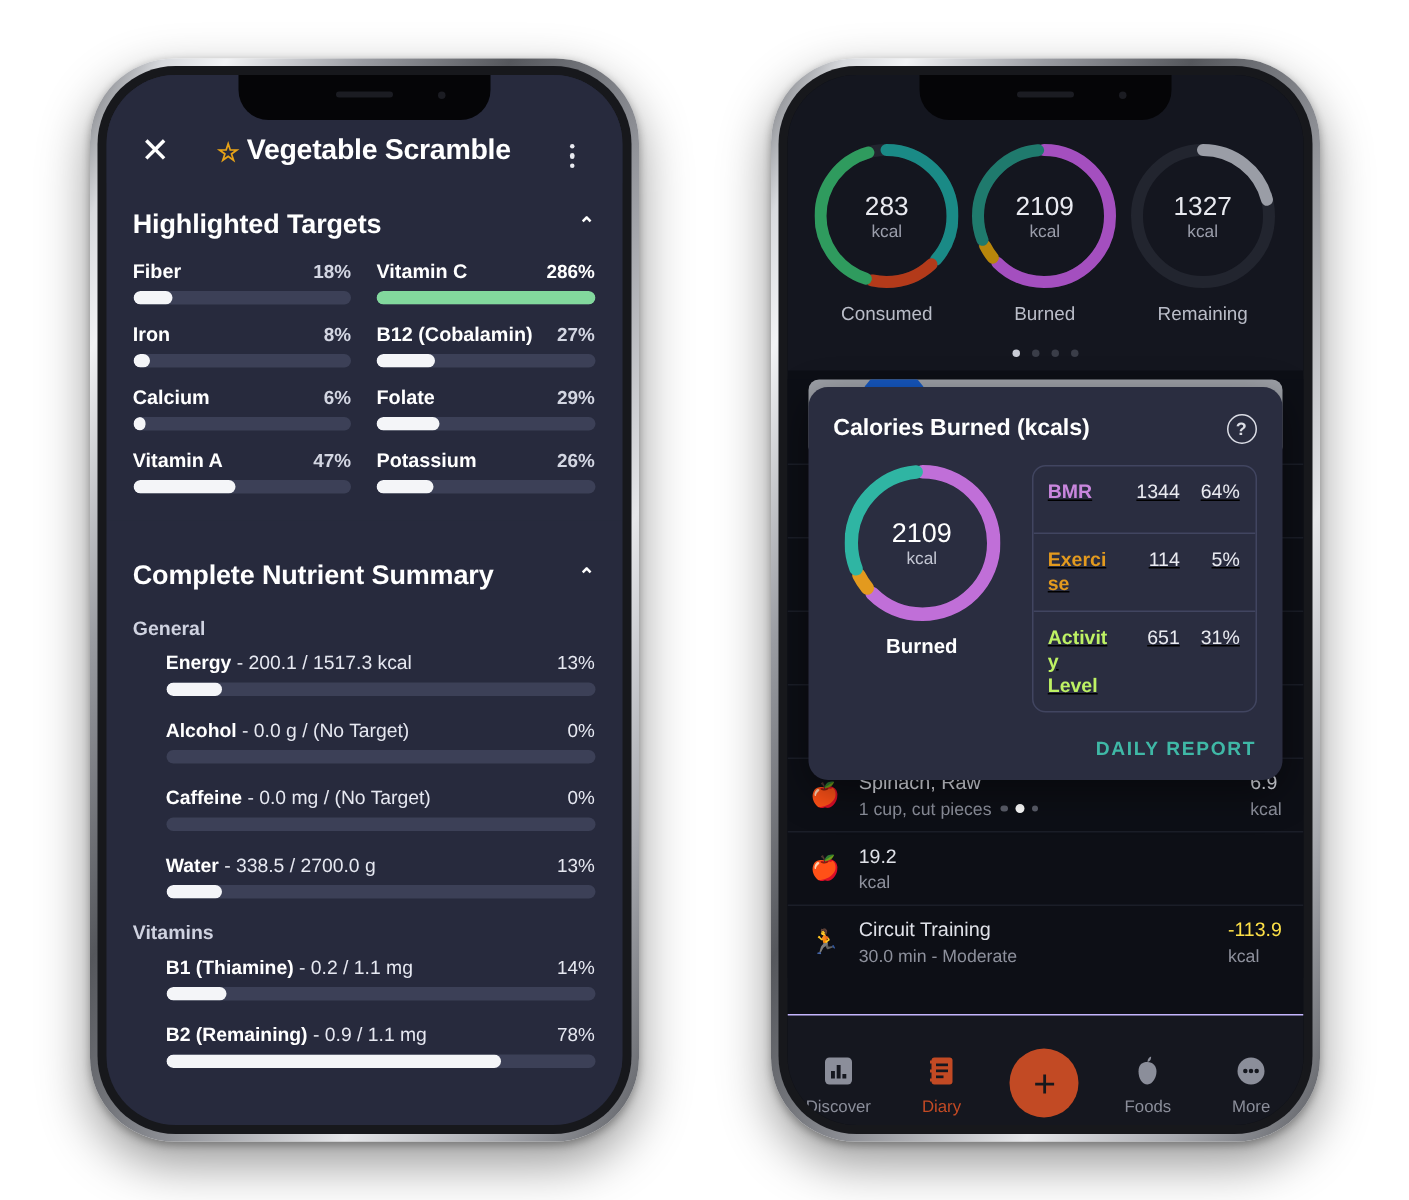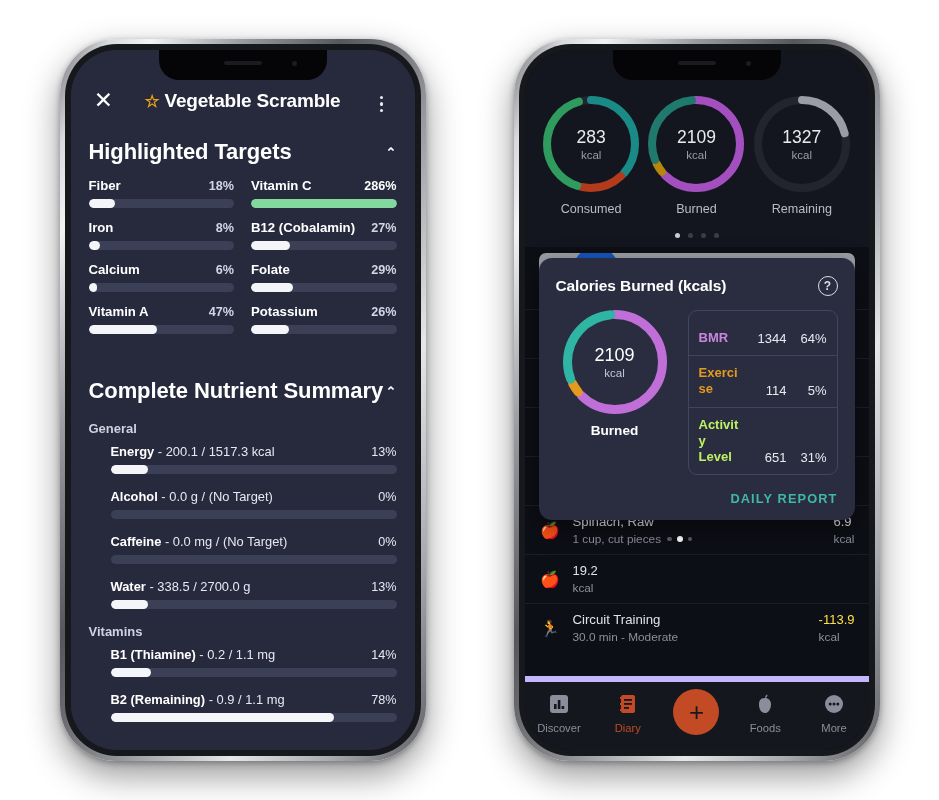--- a/index.html
+++ b/index.html
@@ -97,21 +97,21 @@
   .l-kebab i { width: 3.5px; height: 3.5px; border-radius: 50%; background: #e9eaf0; display:block; }
 
   .l-body { flex: 1; overflow: hidden; }
 
   .card { background: #272a3d; padding: 0 18px; }
   .card + .card { margin-top: 9px; }
   .sec-head {
     display: flex; align-items: center; justify-content: space-between;
     padding: 17px 0 13px 0;
   }
-  .sec-title { font-size: 22px; font-weight: bold; color: #ffffff; letter-spacing: -0.1px; }
+  .sec-title { font-size: 18px; font-weight: bold; color: #ffffff; letter-spacing: -0.1px; }
   .chev { color: #ffffff; font-size: 13px; font-weight: bold; }
 
   
   .targets {
     display: grid;
     grid-template-columns: 1fr 1fr;
     column-gap: 17px;
     row-gap: 12px;
     padding-bottom: 18px;
   }
@@ -230,43 +230,43 @@
   .m-ring .ring-ctr .ring-val { font-size: 18px; color: #ffffff; }
   .m-ring .ring-ctr .ring-unit { color: #c3c6d2; }
   .m-cap { margin-top: 9px; font-size: 13.6px; font-weight: bold; color: #ffffff; }
 
   .m-table {
     flex: 1;
     border: 1px solid #414560;
     border-radius: 9px;
     overflow: hidden;
   }
-  .m-tr { display: flex; align-items: flex-end; padding: 9px 10px; min-height: 44px; }
+  .m-tr { display: flex; align-items: flex-start; padding: 9px 10px; min-height: 44px; text-decoration: underline; }
   .m-tr + .m-tr { border-top: 1px solid #414560; }
   .m-lab { flex: 1; font-size: 13px; font-weight: bold; line-height: 1.25; word-break: break-word; }
   .m-lab.bmr { color: #c986dd; }
   .m-lab.exe { color: #e39a1e; }
   .m-lab.act { color: #bef264; }
   .m-v1 { width: 44px; text-align: right; font-size: 13px; color: #e9eaf0; }
   .m-v2 { width: 40px; text-align: right; font-size: 13px; color: #e9eaf0; }
   .m-foot { display: flex; justify-content: flex-end; margin-top: 16px; }
   .m-link {
     font-size: 12.8px; font-weight: bold; color: #3fb8a6;
     letter-spacing: 1.1px; cursor: pointer;
   }
 
   
   .tabbar {
     position: absolute; left: 0; right: 0; bottom: 0;
     height: 74px;
     background: #15171f;
     display: flex; align-items: flex-start; justify-content: space-around;
-    padding-top: 9px;
+    padding-top: 24px;
     z-index: 35;
-    border-top: 6px solid #c4b5fd;
+    border-top: 1px solid #c4b5fd;
   }
   .tab { width: 62px; display: flex; flex-direction: column; align-items: center; gap: 5px; cursor: pointer; }
   .tab .tlabel { font-size: 11.2px; color: #8b8e9a; }
   .tab.active .tlabel { color: #c24a24; }
   .tab .ticon { height: 26px; display: flex; align-items: center; justify-content: center; }
   .fab {
     width: 46px; height: 46px; border-radius: 50%;
     background: #c24a24; display: flex; align-items: center; justify-content: center;
     color: #17181c; font-size: 26px; font-weight: 300; line-height: 1;
     margin-top: -2px; cursor: pointer;

